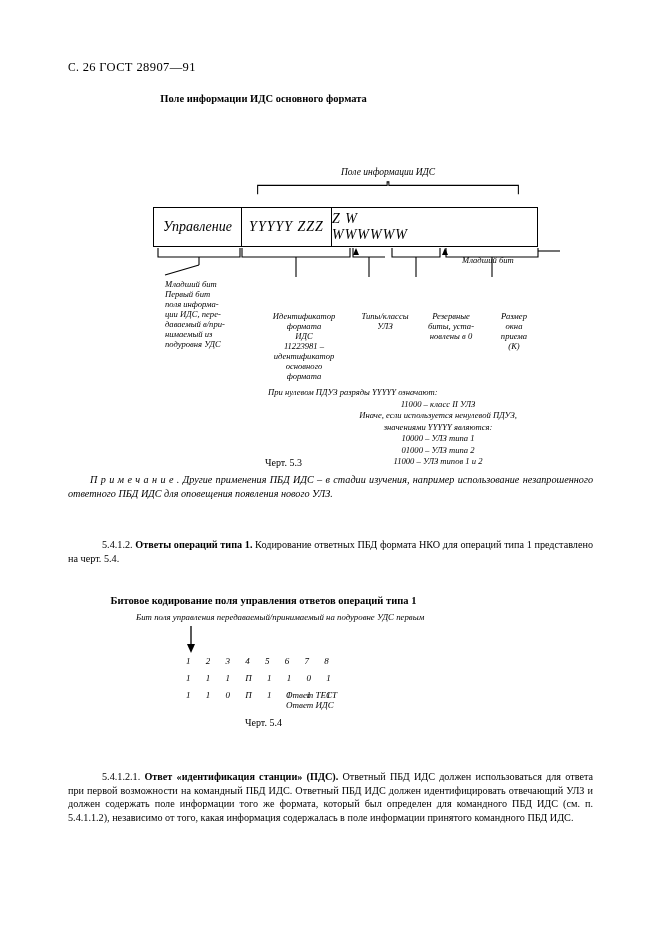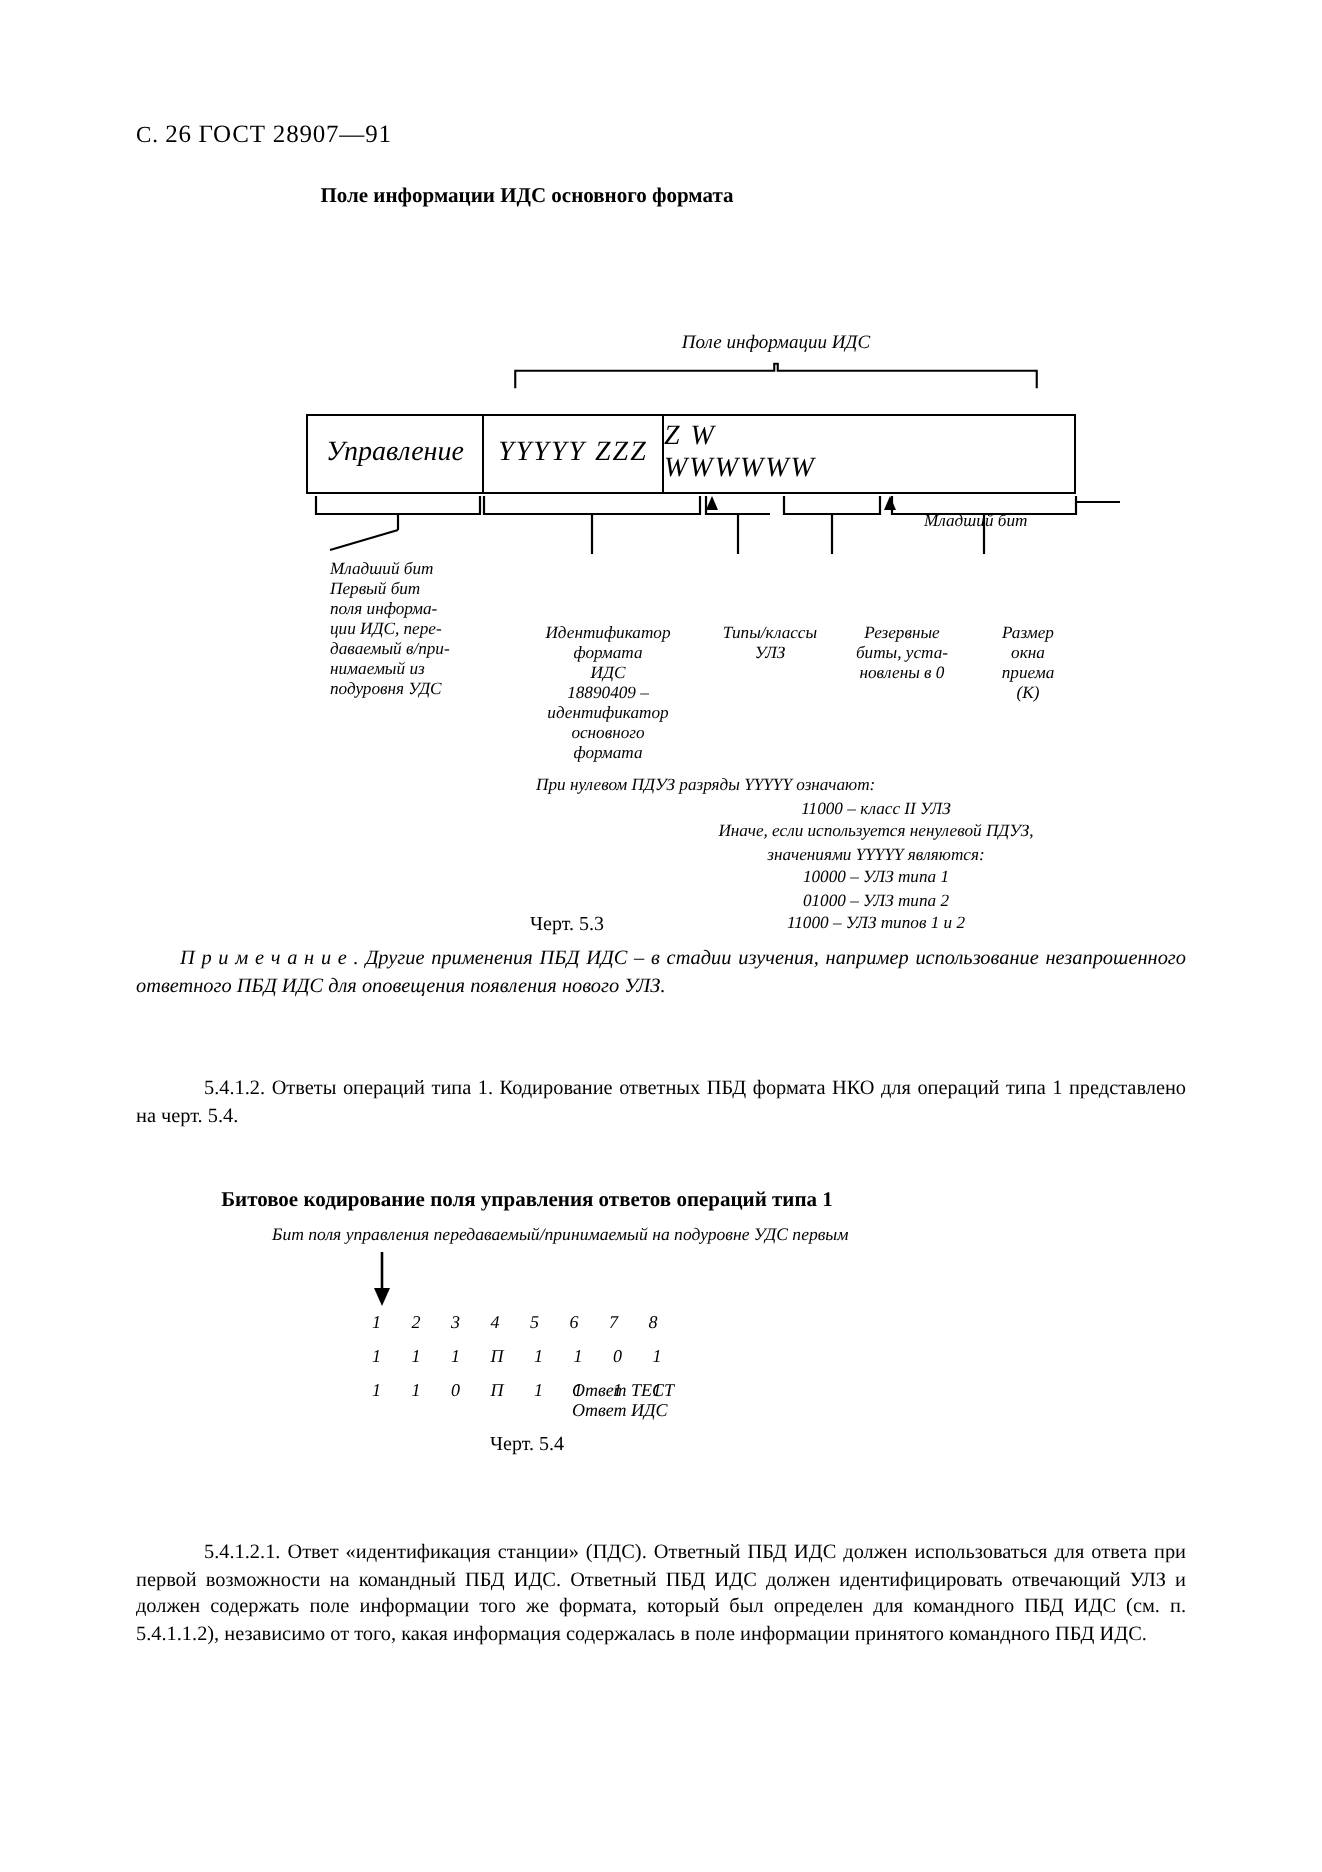--- a/index.html
+++ b/index.html
@@ -131,21 +131,21 @@
   #sec5412 {
     left: 68px;
     top: 538px;
     width: 525px;
   }
   #sec54121 {
     left: 68px;
     top: 770px;
     width: 525px;
   }
-  b { font-weight: normal; }
+  b { font-weight: bold; }
 
   
   #fig2 {
     position: absolute;
     left: 0; top: 612px;
     width: 661px;
     height: 100px;
   }
   #fig2 .cap-line {
     position: absolute;
@@ -233,21 +233,21 @@
 Первый бит
 поля информа-
 ции ИДС, пере-
 даваемый в/при-
 нимаемый из
 подуровня УДС</div>
 
     <div class="lbl ctr" style="left:258px; top:152px; width:92px;">Идентификатор
 формата
 ИДС
-18890409 –
+11223981 –
 идентификатор
 основного
 формата</div>
 
     <div class="lbl ctr" style="left:352px; top:152px; width:66px;">Типы/классы
 УЛЗ</div>
 
     <div class="lbl ctr" style="left:420px; top:152px; width:62px;">Резервные
 биты, уста-
 новлены в 0</div>

